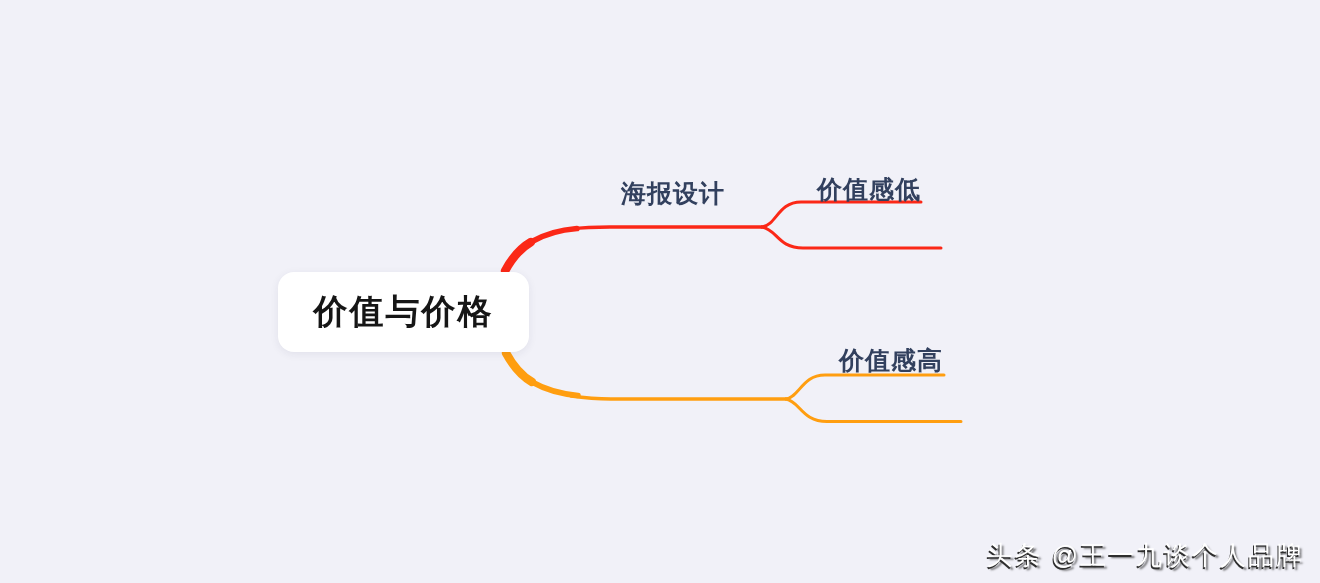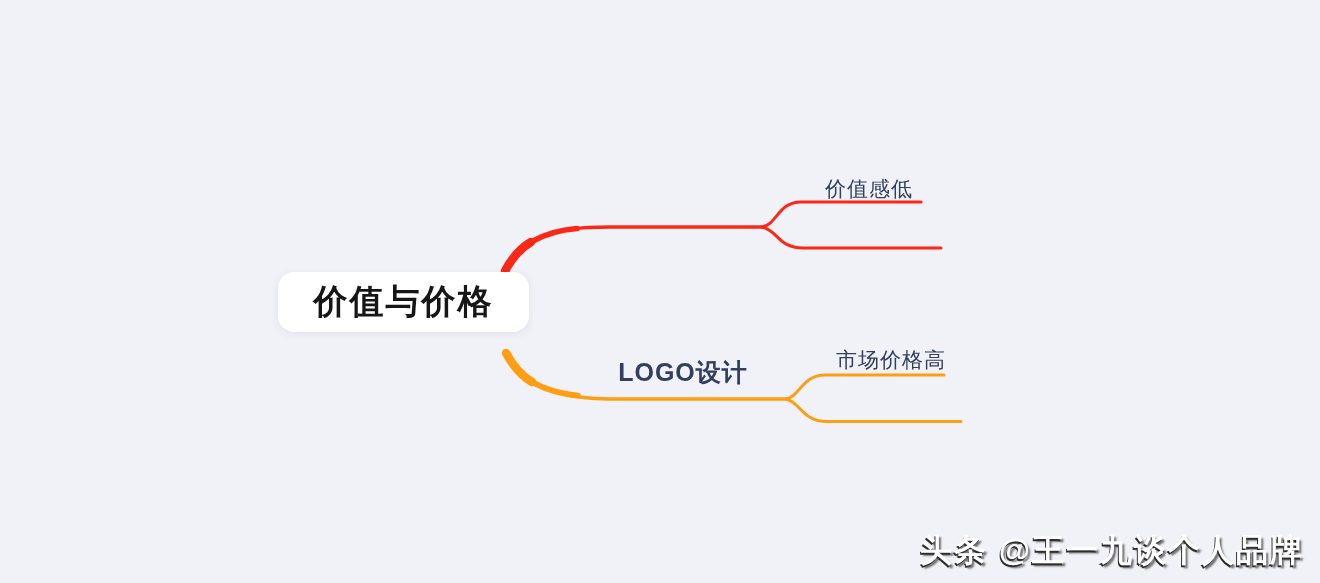--- a/index.html
+++ b/index.html
@@ -21,44 +21,44 @@
   .connector-layer path {
     fill: none;
     stroke-linecap: round;
     stroke-linejoin: round;
   }
 
   .node { position: absolute; white-space: nowrap; }
 
   .root-node {
     left: 278px; top: 272px;
-    width: 251px; height: 60px;
+    width: 251px; height: 80px;
     border-radius: 16px;
     display: flex; align-items: center; justify-content: center;
     font-size: 34px; font-weight: 700;
     letter-spacing: 2px;
     box-shadow: 0 2px 8px rgba(40,40,80,0.08);
   }
 
   .branch-label {
     transform: translate(-50%, -50%);
     font-size: 25px; font-weight: 700;
     letter-spacing: 1px;
   }
 
   .child-label {
     transform: translate(-50%, -50%);
-    font-size: 21px; font-weight: 400;
+    font-size: 25px; font-weight: 700;
     letter-spacing: 1px;
   }
 
   .watermark {
     position: absolute;
     right: 16px; bottom: 10px;
-    font-size: 32px; font-weight: 700;
+    font-size: 26px; font-weight: 400;
     letter-spacing: 2px;
     white-space: nowrap;
     text-shadow: -1px 2px 0 #2e2e2e, 2px 3px 2px rgba(40,40,40,0.65);
   }
 </style>
 </head>
 <body>
 
 <div class="canvas" style="background: rgb(241, 241, 248);">
 
@@ -74,20 +74,20 @@
     <path stroke-width="8.5" d="M506 353 C513 366 520 375 532 382" stroke="#ff9e10"></path>
     <path stroke-width="5.5" d="M532 382 C547 390.5 560 394 578 395.4" stroke="#ff9e10"></path>
     <path stroke-width="3.4" d="M571 396 C585 398 596 399 611 399 L786 399" stroke="#ff9e10"></path>
 
     <path stroke-width="3" d="M786 399 C800 396.5 802 375 825 375 L944 375" stroke="#ff9e10"></path>
     <path stroke-width="3" d="M786 399 C800 401.5 802 421.5 827 421.5 L961 421.5" stroke="#ff9e10"></path>
   </svg>
 
   <div class="node root-node" style="background: rgb(255, 255, 255); color: rgb(22, 22, 22);">价值与价格</div>
 
+  <div class="node branch-label" style="left: 673px; top: 193px; color: rgb(50, 64, 94);">海报设计</div>
   <div class="node child-label" style="left: 869px; top: 189px; color: rgb(50, 64, 94);">价值感低</div>
 
-  <div class="node branch-label" style="left: 683px; top: 372px; color: rgb(50, 64, 94);">LOGO设计</div>
-  <div class="node child-label" style="left: 891px; top: 360px; color: rgb(50, 64, 94);">市场价格高</div>
+  <div class="node child-label" style="left: 891px; top: 360px; color: rgb(50, 64, 94);">价值感高</div>
 
   <div class="watermark" style="color: rgb(255, 255, 255);">头条 @王一九谈个人品牌</div>
 
 </div>
 
 </body></html>

